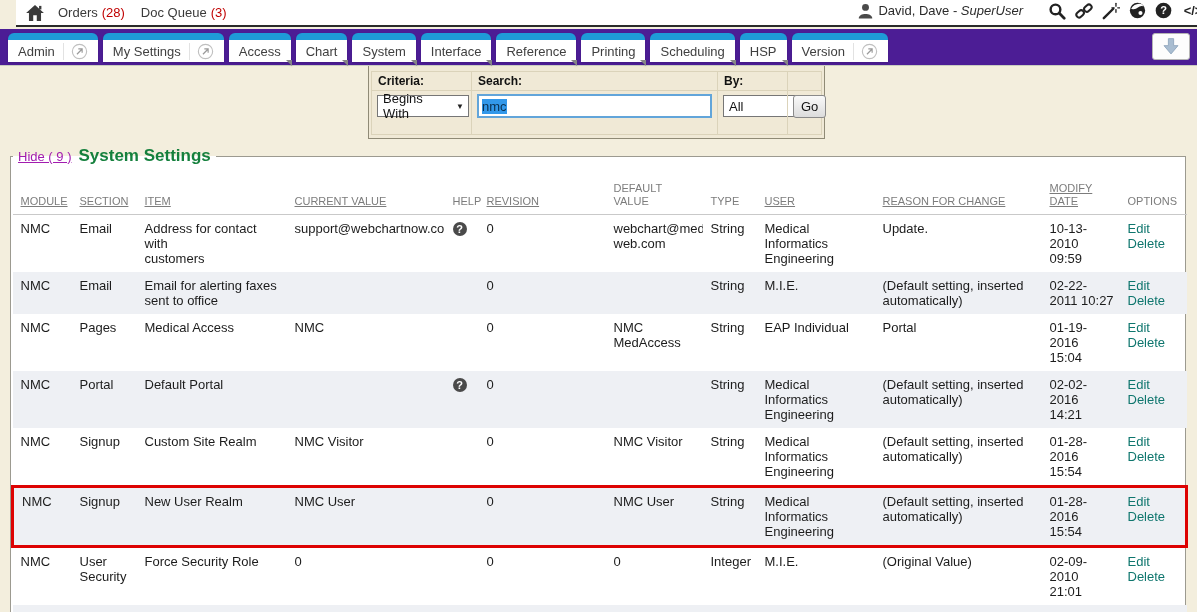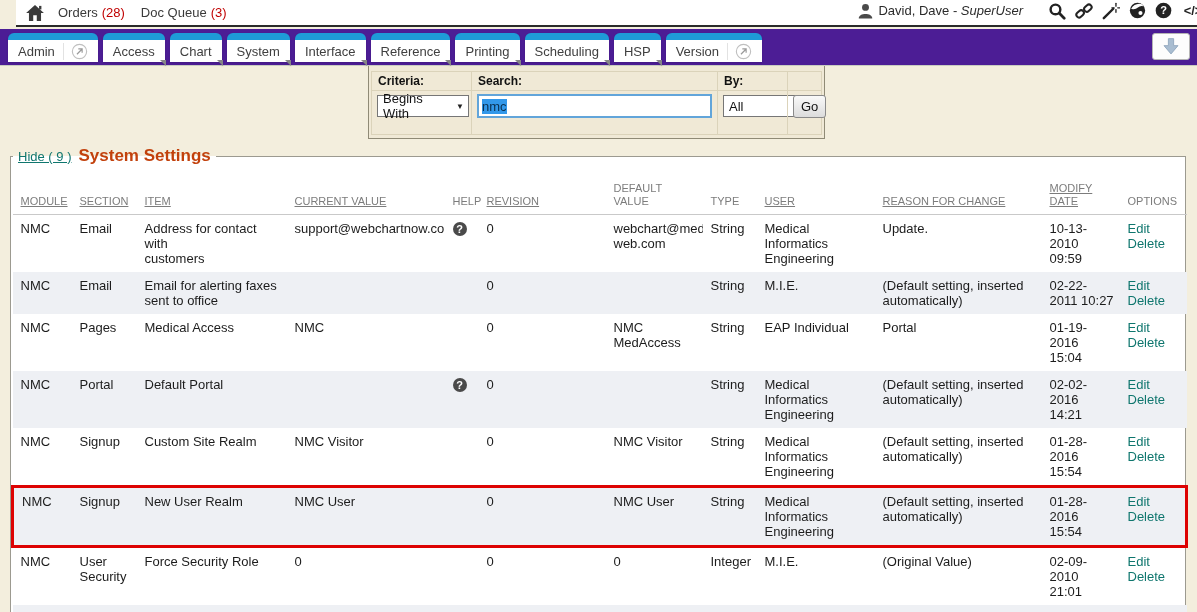--- a/index.html
+++ b/index.html
@@ -62,22 +62,22 @@
   .go-btn{
     background:linear-gradient(#f9f9f9,#dcdcdc);border:1px solid #8a8a8a;border-radius:3px;
     font-size:13px;color:#111;padding:3px 7px;cursor:pointer;font-family:"Liberation Sans",sans-serif;
   }
   
   fieldset.settings{
     position:absolute;left:10px;top:146px;width:1176px;height:470px;box-sizing:border-box;
     background:#fff;border:1px solid #9c9a90;margin:0;padding:0;min-width:0;
   }
   fieldset.settings legend{margin-left:2px;padding:0 5px;display:flex;align-items:baseline;}
-  .hide-link{font-size:13px;color:#0f766e;text-decoration:underline;cursor:pointer;margin-right:7px;}
-  .stitle{font-size:17px;font-weight:bold;color:#c2410c;}
+  .hide-link{font-size:13px;color:#a21caf;text-decoration:underline;cursor:pointer;margin-right:7px;}
+  .stitle{font-size:17px;font-weight:bold;color:#15803d;}
   table.settings-table{
     border-collapse:collapse;table-layout:fixed;width:1174px;margin-top:6px;
     font-size:13px;color:#1c1c1c;
   }
   table.settings-table th{
     font-size:11px;font-weight:normal;color:#7c7c7c;text-align:left;vertical-align:bottom;
     padding:10px 4px 6px 8px;border-bottom:1px solid #c9c9c9;line-height:13px;
   }
   table.settings-table th.sortable{text-decoration:underline;cursor:pointer;}
   table.settings-table td{
@@ -180,20 +180,32 @@
             <svg width="17" height="17" viewBox="0 0 20 20">
               <circle cx="10" cy="10" r="8.4" fill="none" stroke="#bfbfbf" stroke-width="1.3"></circle>
               <path d="M7 13.2 L12.8 7.4 M8.6 6.9 L13.1 6.9 L13.1 11.4" stroke="#9a9a9a" stroke-width="1.4" fill="none"></path>
             </svg>
           </span>
         </div>
       </div>
       <div class="tab">
         <div class="tab-top"></div>
         <div class="tab-body">
+          <span>My Settings</span>
+          <span class="tab-ext">
+            <svg width="17" height="17" viewBox="0 0 20 20">
+              <circle cx="10" cy="10" r="8.4" fill="none" stroke="#bfbfbf" stroke-width="1.3"></circle>
+              <path d="M7 13.2 L12.8 7.4 M8.6 6.9 L13.1 6.9 L13.1 11.4" stroke="#9a9a9a" stroke-width="1.4" fill="none"></path>
+            </svg>
+          </span>
+        </div>
+      </div>
+      <div class="tab">
+        <div class="tab-top"></div>
+        <div class="tab-body">
           <span>Access</span>
         </div>
         <span class="fold"></span>
       </div>
       <div class="tab">
         <div class="tab-top"></div>
         <div class="tab-body">
           <span>Chart</span>
         </div>
         <span class="fold"></span>

